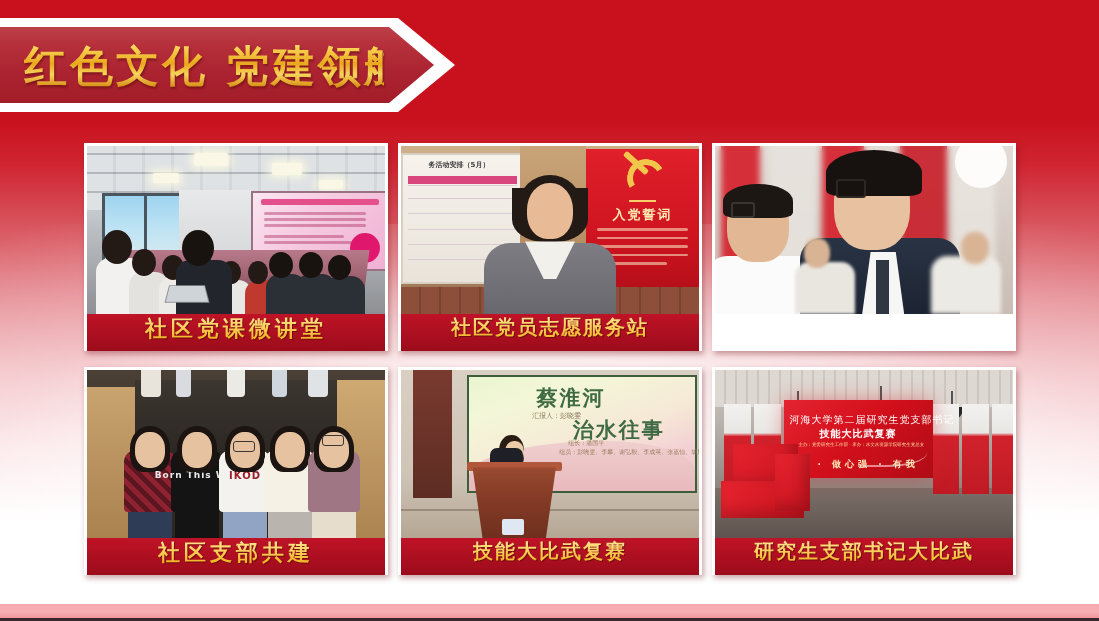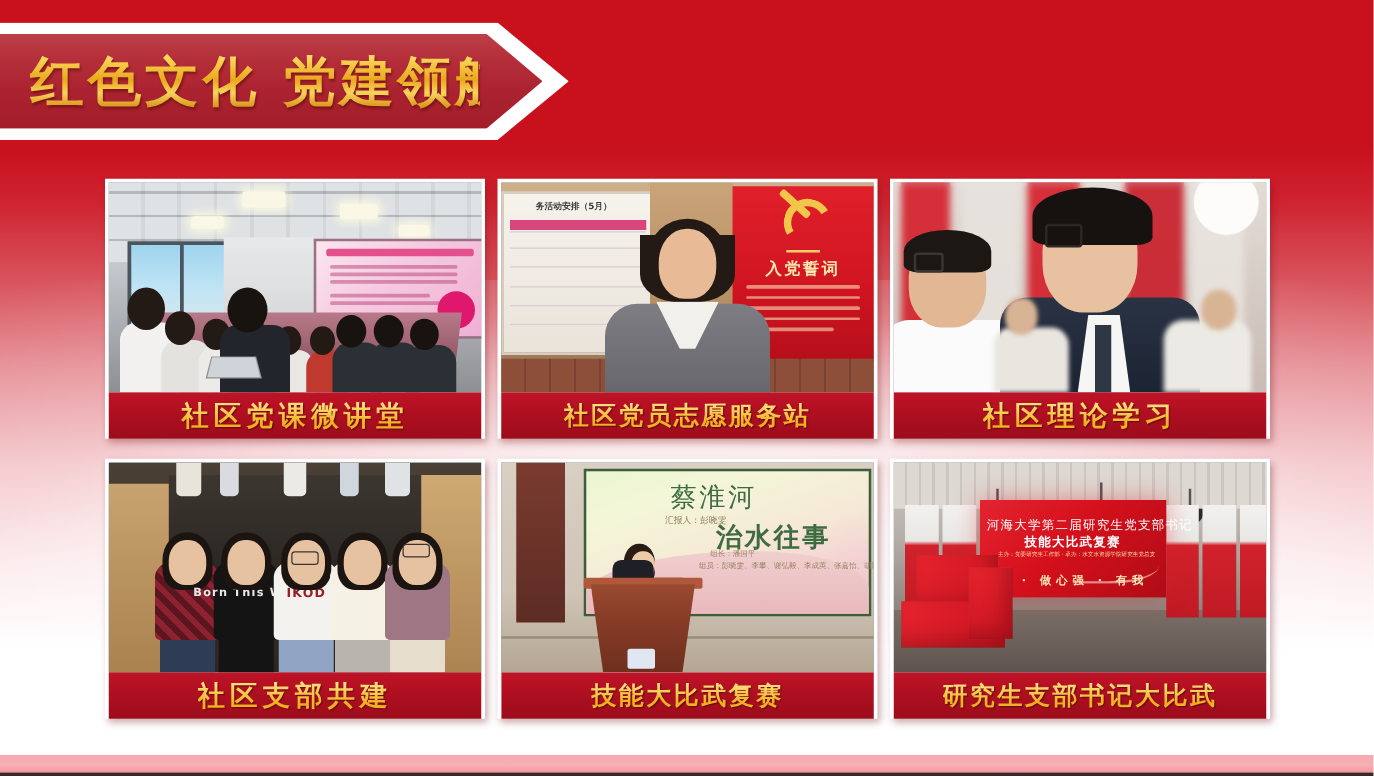--- a/index.html
+++ b/index.html
@@ -139,21 +139,20 @@
     height: 168px;
     overflow: hidden;
     background: #8a8f96;
   }
   .caption {
     position: relative;
     width: 298px;
     height: 37px;
     background: linear-gradient(180deg, #c01327 0%, #ac0f20 52%, #9c0c1b 100%);
     display: flex;
-    align-items: center;
     justify-content: center;
   }
   .caption-text {
     font-size: 22px;
     font-weight: bold;
     letter-spacing: 4px;
     white-space: nowrap;
     background: linear-gradient(180deg, #ffeaa2 0%, #f9d05a 35%, #f0ae1c 72%, #e9bf44 100%);
     -webkit-background-clip: text;
     background-clip: text;
@@ -300,21 +299,21 @@
 
   
   .s5 { background: linear-gradient(180deg,#d9cfc2 0%,#cfc4b6 60%,#b8a housing 100%); }
   .s5 { background: linear-gradient(180deg,#d9cfc2 0%,#cfc4b6 62%,#b5a693 100%); }
   .s5 .wood { position:absolute; left:4%; top:0; width:13%; height:76%;
     background:linear-gradient(180deg,#7a3b2f,#5d2c23); }
   .s5 .proj { position:absolute; left:22%; top:3%; width:76%; height:68%;
     background:linear-gradient(160deg,#eaf5cf 0%,#f3f7d8 22%,#f6e9d6 54%,#f3cfd3 78%,#efc0c8 100%);
     border:2px solid #3d5e3a; }
   .s5 .proj .c1 { position:absolute; left:30%; top:6%; color:#3f6b42; font-size:21px;
-    font-weight:normal; letter-spacing:2px; white-space:nowrap; }
+    font-weight:bold; letter-spacing:2px; white-space:nowrap; }
   .s5 .proj .c2 { position:absolute; left:46%; top:34%; color:#3f6b42; font-size:21px;
     font-weight:bold; letter-spacing:2px; white-space:nowrap; }
   .s5 .proj .sub { position:absolute; left:28%; top:30%; color:#8a7a58; font-size:7px;
     white-space:nowrap; }
   .s5 .proj .meta { position:absolute; left:44%; color:#9c7f62; font-size:6px; white-space:nowrap; }
   .s5 .proj .hill { position:absolute; left:0; bottom:0; width:100%; height:44%;
     background:linear-gradient(180deg,#f0cfcf 0%,#e8b9bd 100%);
     border-radius:60% 40% 0 0 / 70% 60% 0 0; }
   .s5 .podium { position:absolute; left:24%; bottom:0; width:28%; height:42%;
     background:linear-gradient(180deg,#9a4a30 0%,#863c27 40%,#6f2f1e 100%);
@@ -489,23 +488,20 @@
             <div class="head"></div>
             <div class="hair"></div>
             <div class="glasses" style="left:2px;bottom:116px;width:26px;height:15px;border-color:#2c2724"></div>
           </div>
           <div style="position:absolute;left:27%;bottom:0;width:60px;height:52px;background:#e9e6e0;border-radius:14px 14px 0 0;filter:blur(1.5px)"></div>
           <div style="position:absolute;left:30%;bottom:46px;width:26px;height:30px;border-radius:46%;background:#d8b495;filter:blur(1.5px)"></div>
           <div style="position:absolute;right:4%;bottom:0;width:70px;height:58px;background:#eceae4;border-radius:16px 16px 0 0;filter:blur(2px)"></div>
           <div style="position:absolute;right:8%;bottom:50px;width:28px;height:32px;border-radius:46%;background:#d8b495;filter:blur(2px)"></div>
         </div>
       </div>
-      <div class="caption">
-        <span class="caption-text">社区理论学习</span>
-      </div>
     </div>
 
     <div class="card">
       <div class="photo">
         <div class="scene s4">
           <div class="dark"></div>
           <div class="cab-l"></div>
           <div class="cab-r"></div>
           <div class="towel t1"></div>
           <div class="towel t2"></div>

